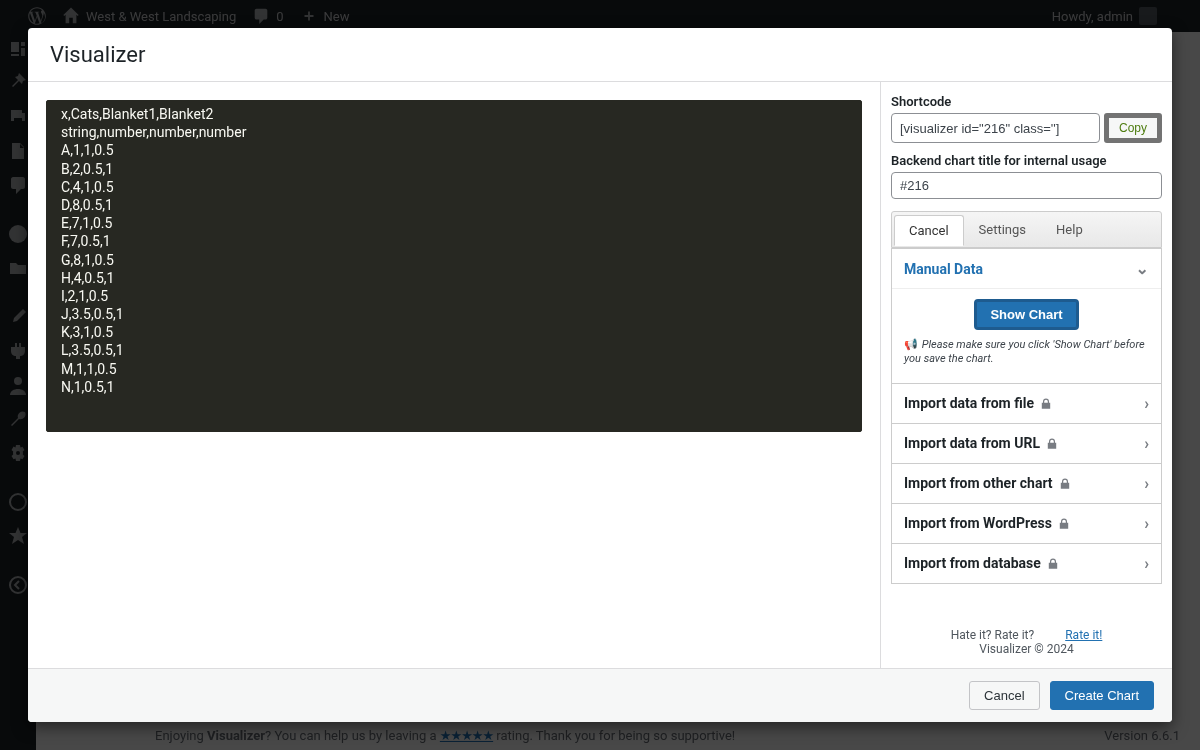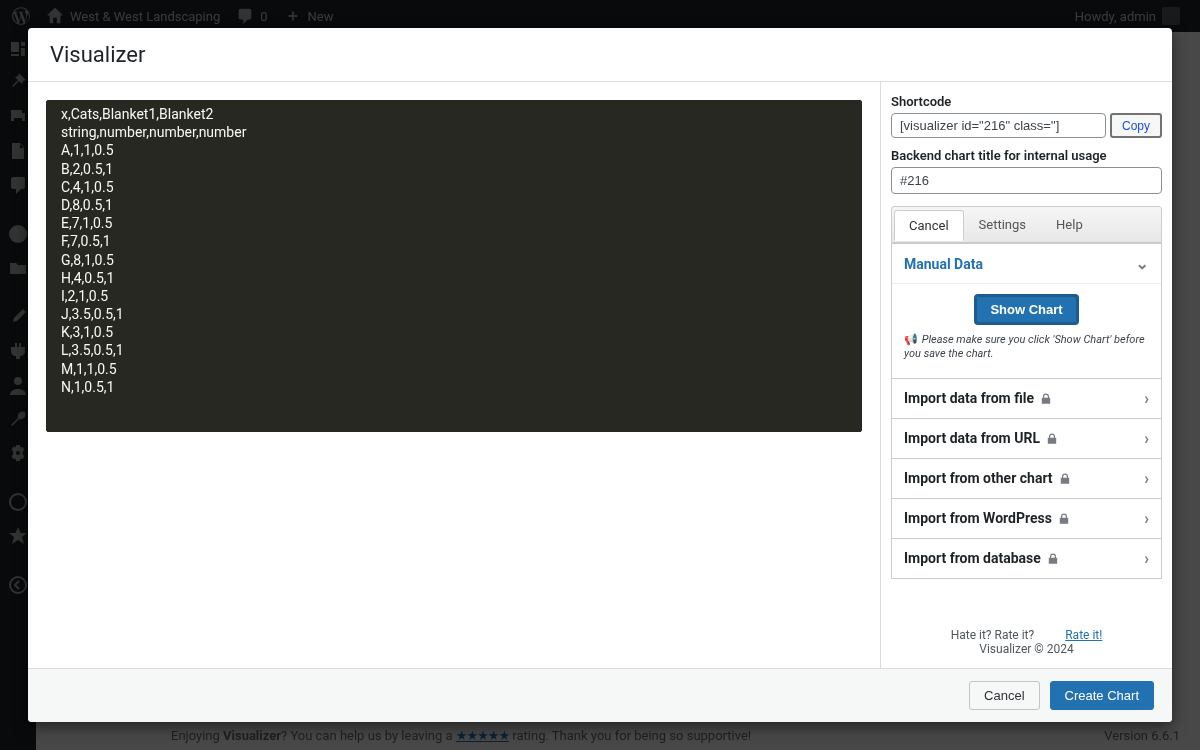--- a/index.html
+++ b/index.html
@@ -1,34 +1,34 @@
 <!DOCTYPE html>
 <html><head>
 <meta charset="utf-8">
 <style>
   * { box-sizing: border-box; margin: 0; padding: 0; }
   html, body { width: 1200px; height: 750px; overflow: hidden; font-family: -apple-system, BlinkMacSystemFont, "Segoe UI", Roboto, sans-serif; font-size: 13px; color: #1d2327; }
   body { background: #1d2327; position: relative; }
 
   
-  .adminbar { position: absolute; top: 0; left: 0; right: 8px; height: 32px; background: #1d2327; color: #c3c4c7; display: flex; align-items: center; padding: 0 4px; font-size: 13px; z-index: 1; }
+  .adminbar { position: absolute; top: 0; left: 0; right: 15px; height: 32px; background: #1d2327; color: #c3c4c7; display: flex; align-items: center; padding: 0 20px; font-size: 13px; z-index: 1; }
   .adminbar .ab-item { display: flex; align-items: center; padding: 0 8px; gap: 6px; height: 32px; cursor: pointer; }
   .adminbar .spacer { flex: 1; }
   .adminbar .avatar { width: 18px; height: 18px; background: #50575e; border-radius: 2px; display: inline-block; }
   .adminbar svg { width: 18px; height: 18px; fill: #a7aaad; }
 
   
   .wpsidebar { position: absolute; top: 32px; left: 0; bottom: 0; width: 36px; background: #1d2327; z-index: 1; display: flex; flex-direction: column; }
   .wpsidebar .sitem { width: 36px; height: 34px; display: flex; align-items: center; justify-content: center; cursor: pointer; }
   .wpsidebar .sitem svg { width: 20px; height: 20px; fill: #a7aaad; }
   .wpsidebar .sep { height: 5px; margin: 5px 0; }
 
   
   .adminbody { position: absolute; top: 32px; left: 36px; right: 0; bottom: 0; background: #f0f0f1; z-index: 0; }
-  .adminbody .footer { position: absolute; bottom: 0; left: 115px; right: 0; height: 30px; display: flex; align-items: center; justify-content: space-between; padding: 0 20px; color: #646970; font-size: 13px; background: #f0f0f1; }
+  .adminbody .footer { position: absolute; bottom: 0; left: 99px; right: 0; height: 30px; display: flex; align-items: center; justify-content: space-between; padding: 0 20px; color: #646970; font-size: 13px; background: #f0f0f1; }
   .adminbody .footer a { color: #2271b1; text-decoration: underline; }
   .adminbody .stars { letter-spacing: -1px; }
 
   
   .overlay { position: absolute; top: 0; left: 0; right: 0; bottom: 0; background: rgba(0,0,0,0.7); z-index: 2; }
   .modal { position: absolute; top: 28px; left: 28px; right: 28px; bottom: 28px; background: #fff; border-radius: 4px; display: flex; flex-direction: column; overflow: hidden; box-shadow: 0 5px 15px rgba(0,0,0,0.5); }
 
   .modal-header { padding: 14px 22px; border-bottom: 1px solid #dcdcde; }
   .modal-header h1 { font-size: 22px; font-weight: 400; }
 
@@ -36,21 +36,21 @@
   .left-pane { flex: 1; padding: 18px 18px; display: flex; flex-direction: column; background: #fff; }
   .editor { flex: 0 0 auto; height: 332px; background: #272822; color: #f8f8f2; border: 1px solid #272822; border-radius: 2px; padding: 4px 14px; font-family: -apple-system, BlinkMacSystemFont, "Segoe UI", Roboto, sans-serif; font-size: 14px; line-height: 1.3; resize: both; overflow: auto; white-space: pre; outline: none; }
   .editor::-webkit-resizer { background: #272822; }
 
   .right-pane { width: 292px; border-left: 1px solid #dcdcde; background: #fff; display: flex; flex-direction: column; }
   .right-scroll { flex: 1; overflow: auto; padding: 12px 10px 0 10px; }
 
   .field-label { font-size: 13px; font-weight: 600; margin-bottom: 4px; display: block; }
   .shortcode-row { display: flex; gap: 4px; margin-bottom: 10px; }
   .shortcode-input { flex: 1; border: 1px solid #8c8f94; border-radius: 4px; padding: 4px 8px; font-size: 13px; color: #3c434a; background: #fff; }
-  .copy-btn { border: 2px solid #737373; color: #1d4ed8; background: #f6f7f7; border-radius: 3px; padding: 3px 10px; font-size: 12px; cursor: pointer; }
+  .copy-btn { border: 5px solid #737373; color: #4d7c0f; background: #f6f7f7; border-radius: 3px; padding: 3px 10px; font-size: 12px; cursor: pointer; }
 
   .title-input { width: 100%; border: 1px solid #8c8f94; border-radius: 4px; padding: 5px 8px; font-size: 13px; color: #3c434a; margin-bottom: 12px; }
 
   .tabs-wrap { border: 1px solid #ccc; background: linear-gradient(#f5f5f5,#e8e8e8); border-radius: 3px 3px 0 0; padding: 2px; display: flex; gap: 0; }
   .tab { padding: 7px 14px; font-size: 13px; color: #555; border: 1px solid transparent; border-radius: 3px 3px 0 0; cursor: pointer; }
   .tab.active { background: #fff; border: 1px solid #ccc; border-bottom: 1px solid #fff; color: #333; position: relative; top: 1px; }
 
   .accordion { border: 1px solid #ccc; border-top: none; }
   .acc-item { border-top: 1px solid #ccc; }
   .acc-header { display: flex; align-items: center; justify-content: space-between; padding: 10px 12px; font-weight: 700; font-size: 14px; cursor: pointer; background: #fff; gap: 21px; }

